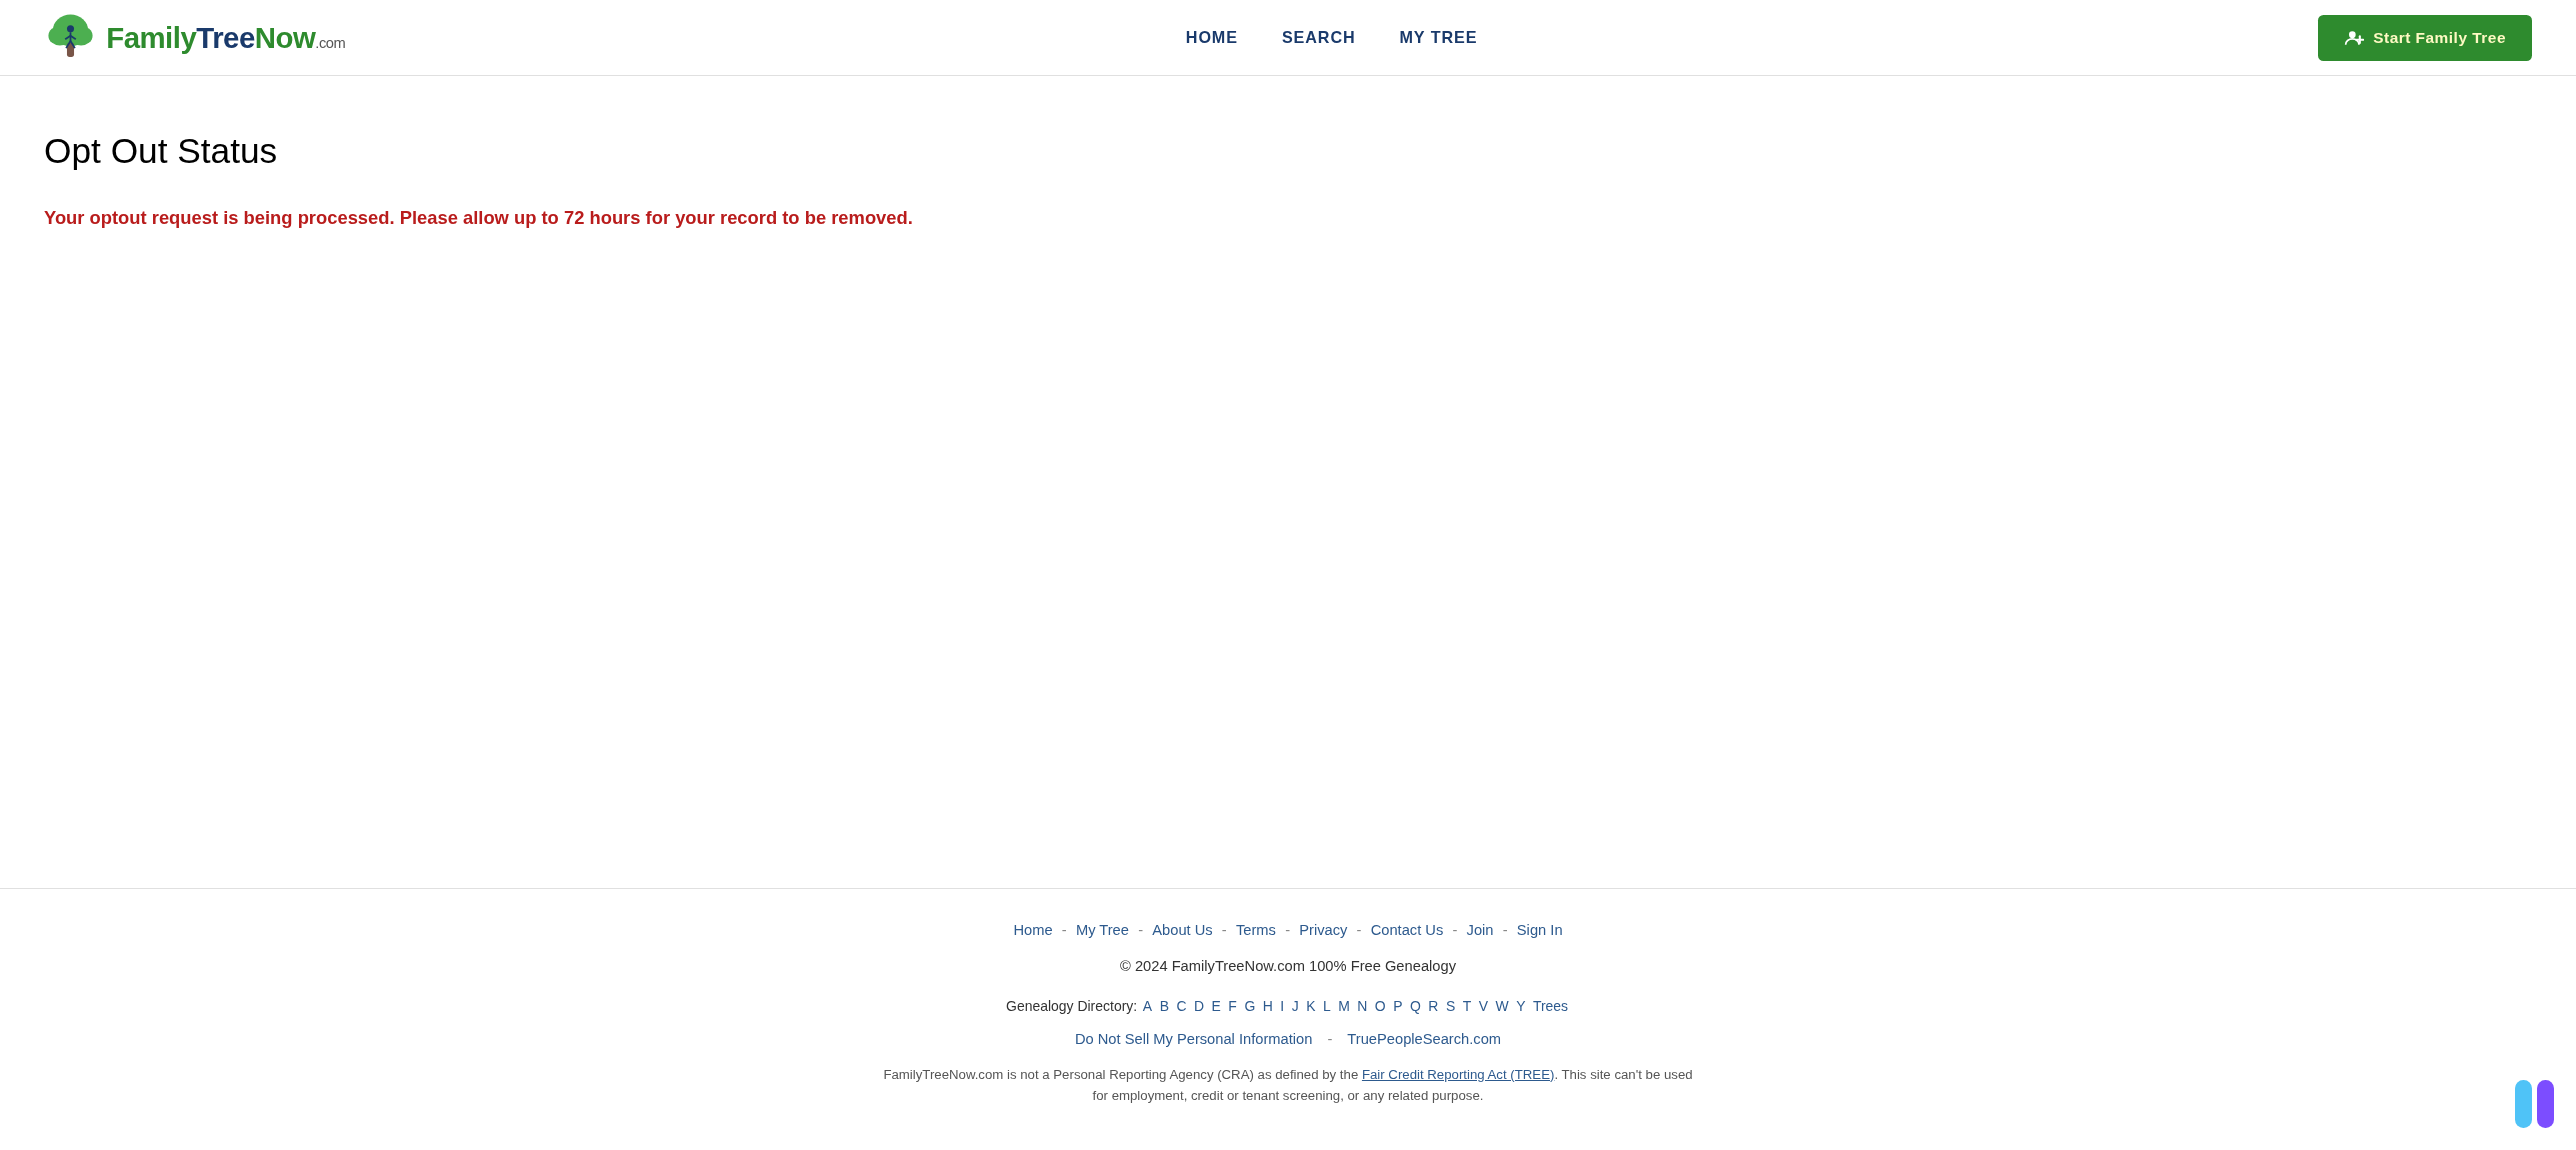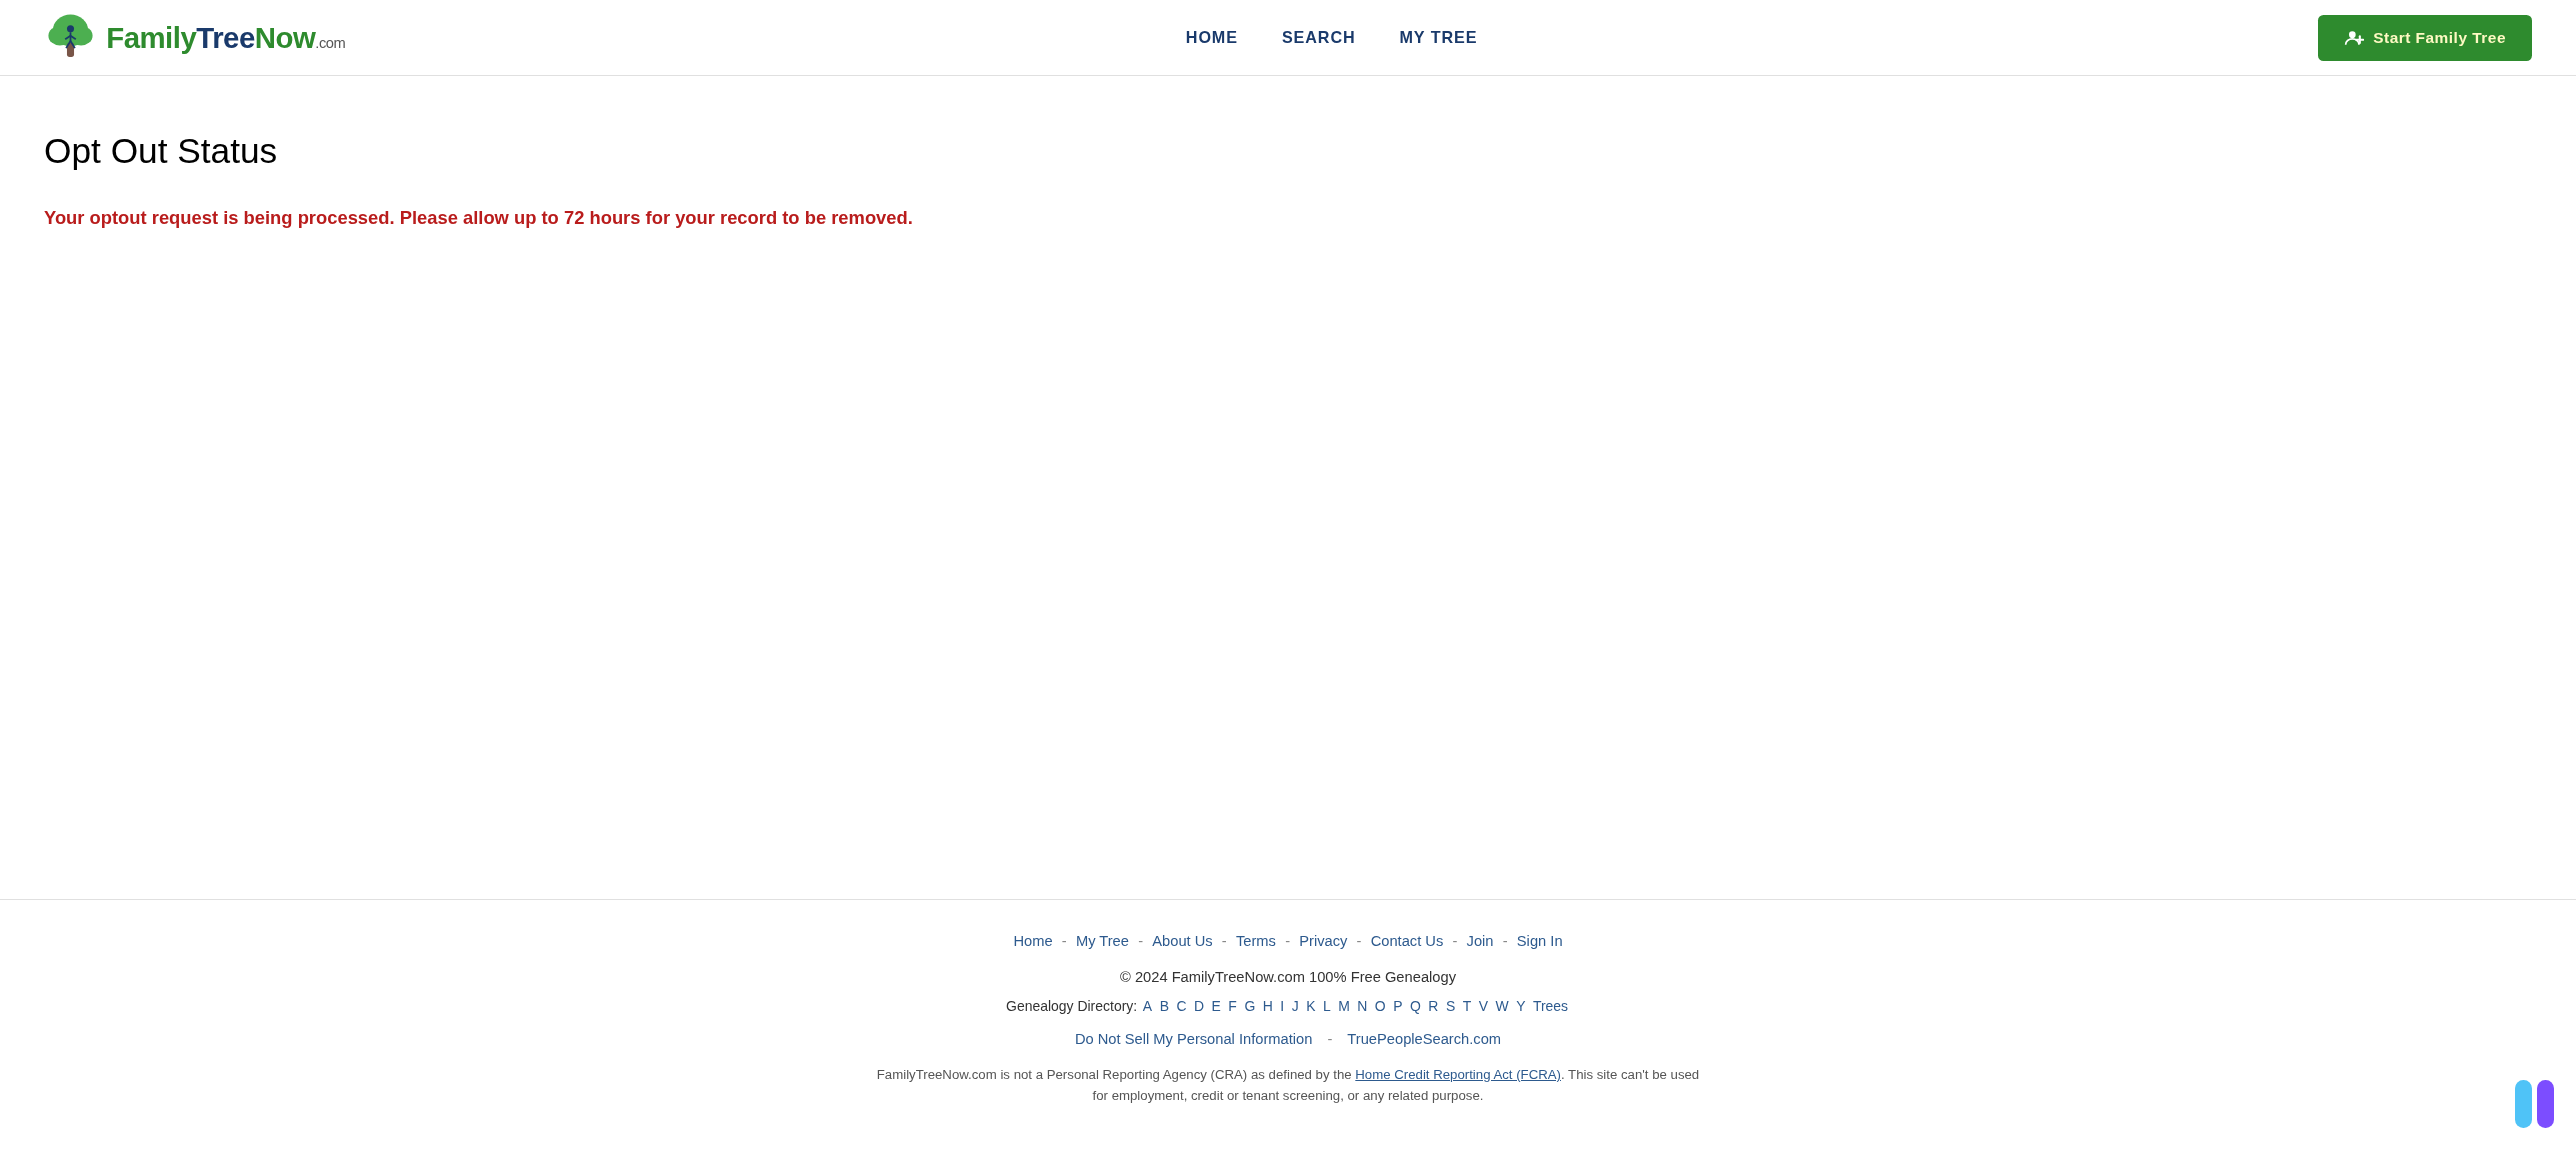--- a/index.html
+++ b/index.html
@@ -133,21 +133,21 @@
     }
 
     .footer-sep {
       color: #888;
       font-size: 1rem;
     }
 
     .footer-copyright {
       font-size: 1rem;
       color: #333;
-      margin-bottom: 13px;
+      margin-bottom: 24px;
     }
 
     .footer-directory {
       font-size: 0.95rem;
       color: #333;
       margin-bottom: 17px;
     }
 
     .footer-directory a {
       color: #2d5a8e;
@@ -315,21 +315,21 @@
     <a href="#"> Trees</a>
   </div>
 
   <div class="footer-links">
     <a href="#">Do Not Sell My Personal Information</a>
     <span class="footer-sep">-</span>
     <a href="#">TruePeopleSearch.com</a>
   </div>
 
   <p class="footer-legal">
-    <span>FamilyTreeNow.com is not a Personal Reporting Agency (CRA) as defined by the </span><a href="#">Home Credit Reporting Act (FCRA)</a><span>. This site can't be used for employment, credit or tenant screening, or any related purpose.</span>
+    <span>FamilyTreeNow.com is not a Personal Reporting Agency (CRA) as defined by the </span><a href="#">Fair Credit Reporting Act (TREE)</a><span>. This site can't be used for employment, credit or tenant screening, or any related purpose.</span>
   </p>
 </footer>
 
 <div class="bottom-right-widget">
   <div class="widget-bar widget-bar-1"></div>
   <div class="widget-bar widget-bar-2"></div>
 </div>
 
 
 </body></html>

